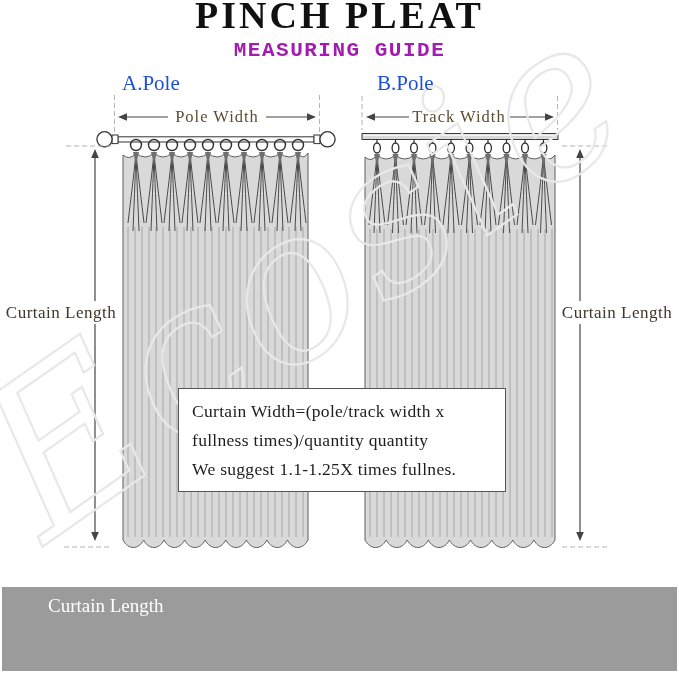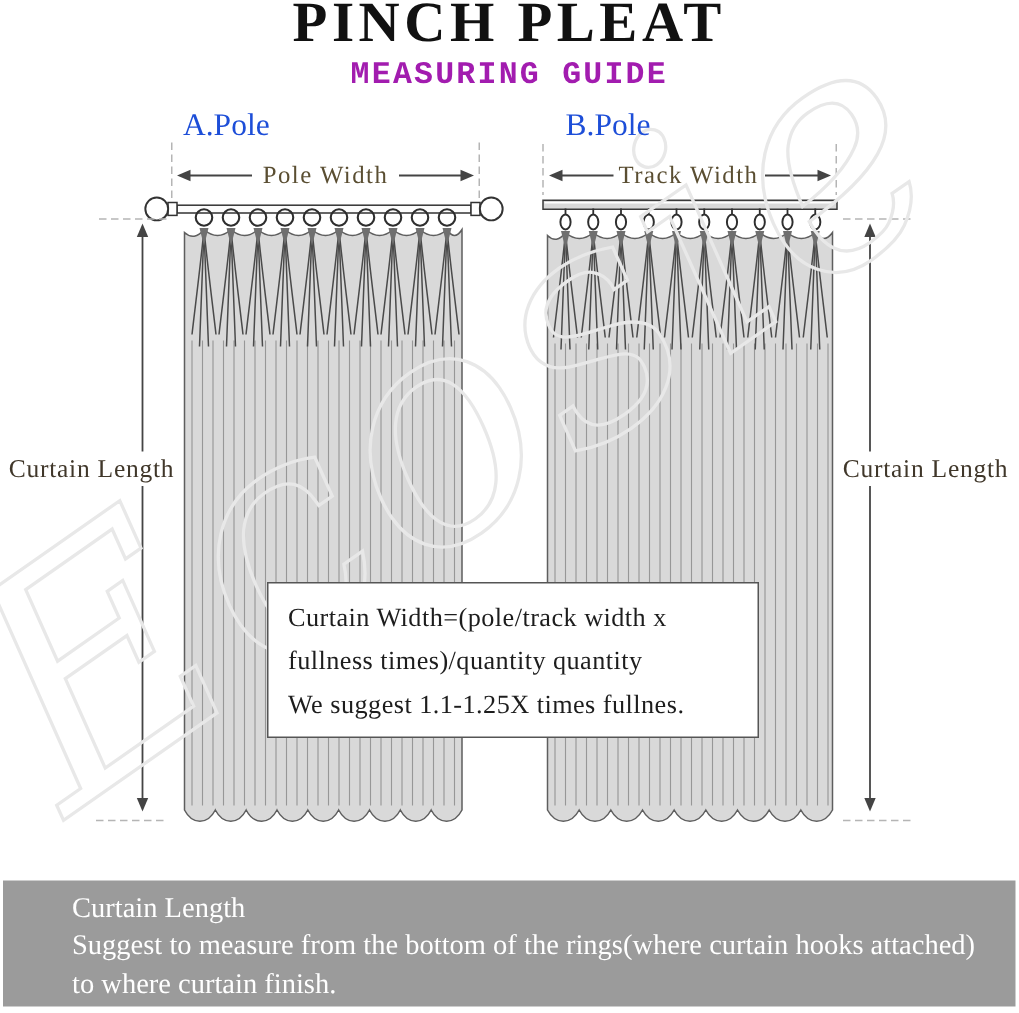--- a/index.html
+++ b/index.html
@@ -318,15 +318,14 @@
   <div class="diagram-label label-b">B.Pole</div>
 
   <div class="formula-box">
     <span class="formula-line">Curtain Width=(pole/track width x</span>
     <span class="formula-line">fullness times)/quantity quantity</span>
     <span class="formula-line">We suggest 1.1-1.25X times fullnes.</span>
   </div>
 
   <div class="footer">
     <div class="footer-heading">Curtain Length</div>
-    <div class="footer-body">Suggest to measure from the bottom of the rings(where curtain hooks attached) to where curtain finish.</div>
   </div>
 </div>
 
 </body></html>

